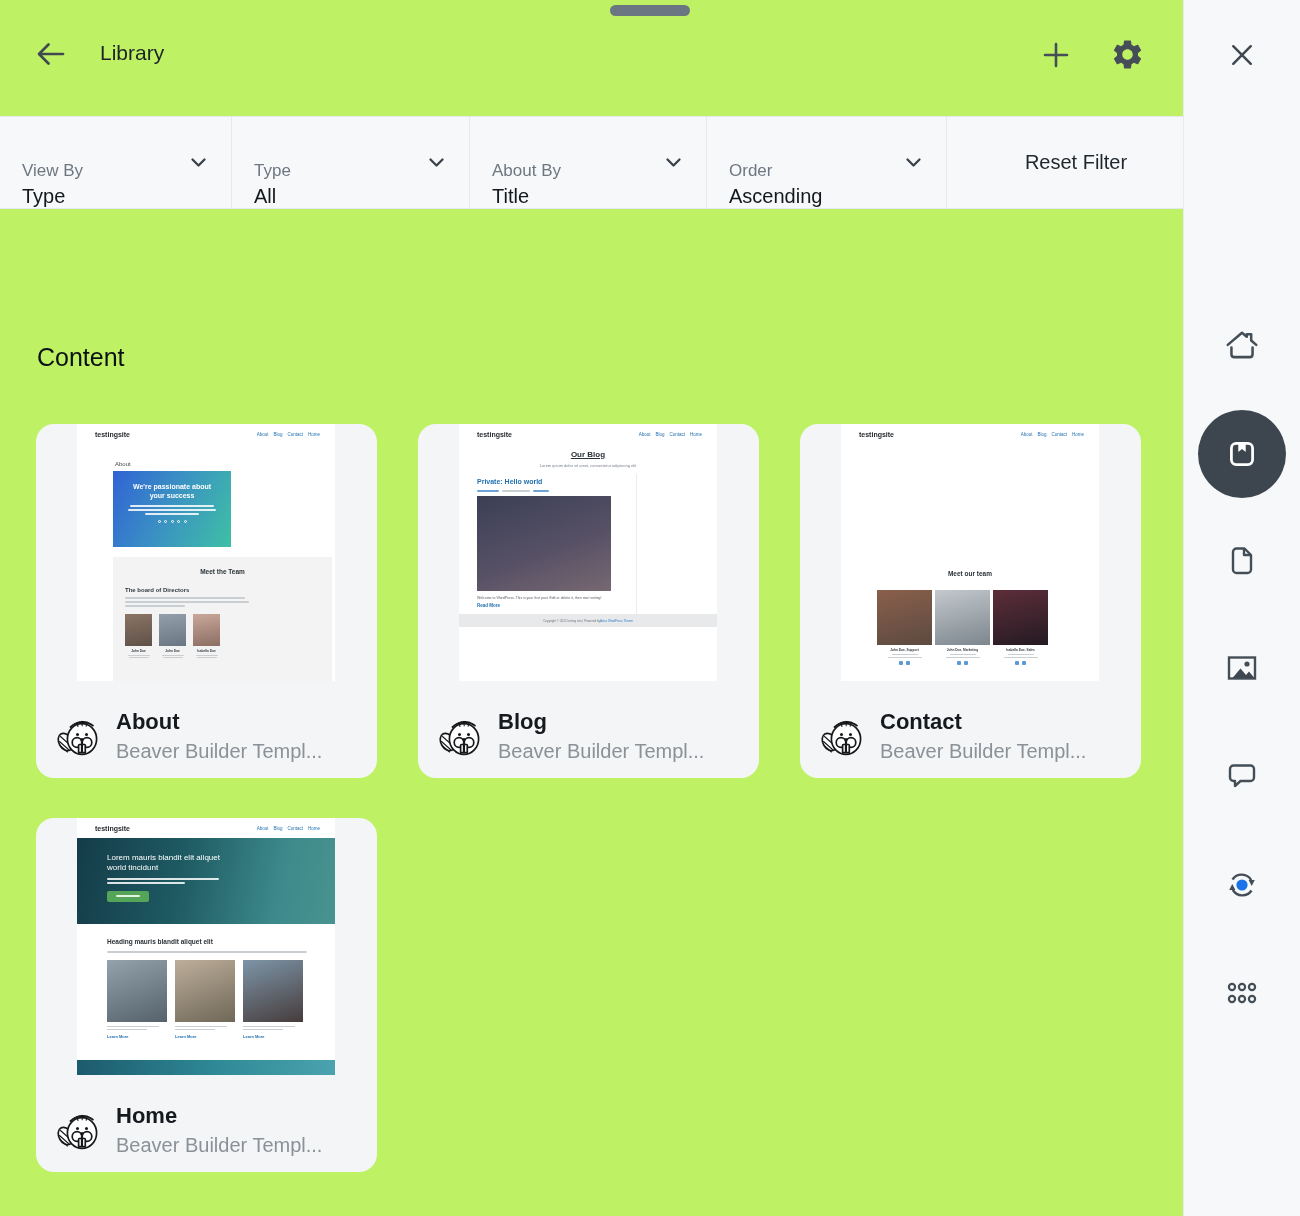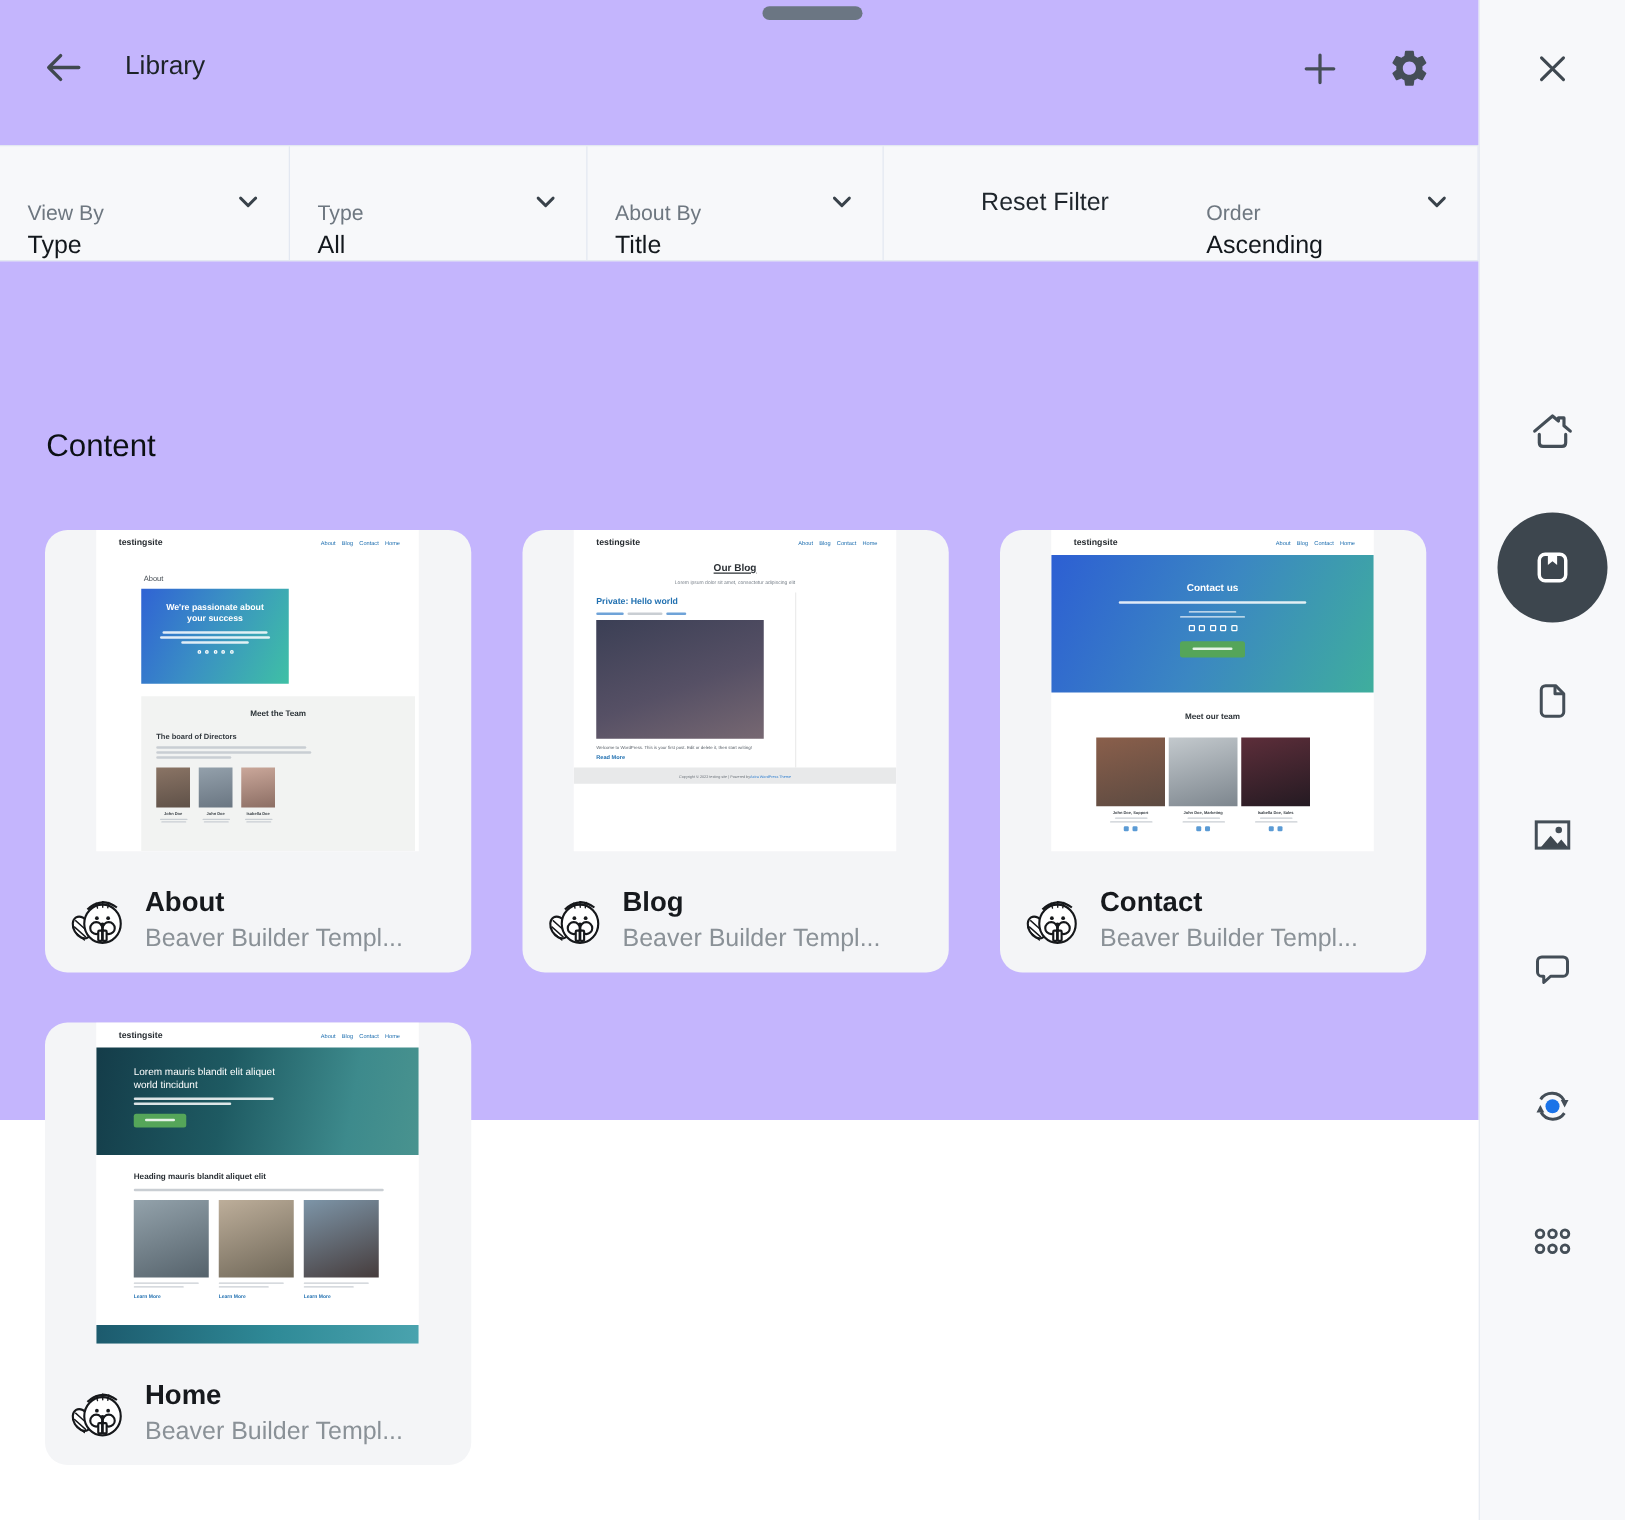--- a/index.html
+++ b/index.html
@@ -8,21 +8,21 @@
     font-family: "Liberation Sans", sans-serif;
     background:#ffffff; position:relative; overflow:hidden;
     -webkit-font-smoothing:antialiased;
   }
 
   
   .drag-pill { position:absolute; left:610px; top:5px; width:80px; height:11px;
     border-radius:6px; background:#6b7683; z-index:60; }
 
   
-  .main { position:absolute; left:0; top:0; width:1183px; height:896px; background:#c4b5fd; }
+  .main { position:absolute; left:0; top:0; width:1183px; height:1216px; background:#bef264; }
 
   .topbar { position:absolute; left:0; top:0; width:1183px; height:116px; }
   .back-btn { position:absolute; left:33px; top:36px; width:38px; height:38px; cursor:pointer; }
   .panel-title { position:absolute; left:100px; top:41px; font-size:21px; font-weight:500; color:#1d2327; }
   .add-btn  { position:absolute; left:1039px; top:38px; width:34px; height:34px; cursor:pointer; }
   .gear-btn { position:absolute; left:1110px; top:37px; width:35px; height:35px; cursor:pointer; }
 
   
   .filterbar { position:absolute; left:0; top:116px; width:1183px; height:93px; display:flex;
     border-top:1px solid #e3e8f1; border-bottom:1px solid #e3e8f1; background:#f7f8fa; }
@@ -173,28 +173,28 @@
             <path d="M2.5 2.5 L8.5 8.5 L14.5 2.5"></path>
           </svg></span>
     </div>
     <div class="fcell w3">
       <div class="flabel">About By</div>
       <div class="fvalue">Title</div>
       <span class="fchev"><svg width="17" height="11" viewBox="0 0 17 11" fill="none" stroke="#39424a" stroke-width="2.3" stroke-linecap="round" stroke-linejoin="round">
             <path d="M2.5 2.5 L8.5 8.5 L14.5 2.5"></path>
           </svg></span>
     </div>
-    <div class="fcell freset">Reset Filter</div>
     <div class="fcell w4">
       <div class="flabel">Order</div>
       <div class="fvalue">Ascending</div>
       <span class="fchev"><svg width="17" height="11" viewBox="0 0 17 11" fill="none" stroke="#39424a" stroke-width="2.3" stroke-linecap="round" stroke-linejoin="round">
             <path d="M2.5 2.5 L8.5 8.5 L14.5 2.5"></path>
           </svg></span>
     </div>
+    <div class="fcell freset">Reset Filter</div>
   </div>
 
   <div class="section-title">Content</div>
 
   <div class="grid">
 
     <div class="card">
       <div class="thumb">
         <div class="t-head">
           <span class="t-site">testingsite</span>
@@ -325,36 +325,20 @@
       <div class="thumb">
         <div class="t-head">
           <span class="t-site">testingsite</span>
           <span class="t-nav">
             <span>About</span>
             <span>Blog</span>
             <span>Contact</span>
             <span>Home</span>
           </span>
         </div>
-        <div class="c-hero">
-          <div class="c-hero-h">Contact us</div>
-          <div class="wbar" style="width:150px;margin:6px auto 0"></div>
-          <div class="wbar" style="width:38px;height:1.2px;margin:6px auto 0"></div>
-          <div class="wbar" style="width:52px;height:1.2px;margin:3px auto 0"></div>
-          <div class="c-sq">
-              <i></i>
-              <i></i>
-              <i></i>
-              <i></i>
-              <i></i>
-            </div>
-          <div class="greenbtn" style="width:52px;height:13px;margin:8px auto 0">
-            <div class="wbar" style="width:32px;height:1.8px"></div>
-          </div>
-        </div>
         <div class="c-mt">Meet our team</div>
         <div class="c-photos">
           <i style="background:linear-gradient(165deg,#8a5f4b,#5c4a41)"></i>
           <i style="background:linear-gradient(165deg,#c3c9cd,#7d868e)"></i>
           <i style="background:linear-gradient(165deg,#5d2e3a,#241a22)"></i>
         </div>
         <div class="c-caps">
           <div class="c-cap">
               <div class="c-name">John Doe, Support</div>
               <div class="bar" style="width:26px;height:1px;margin:2px auto 0"></div>

